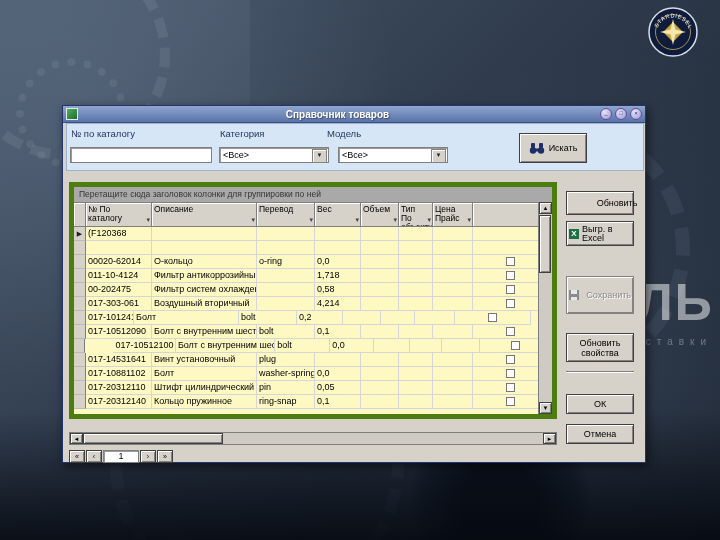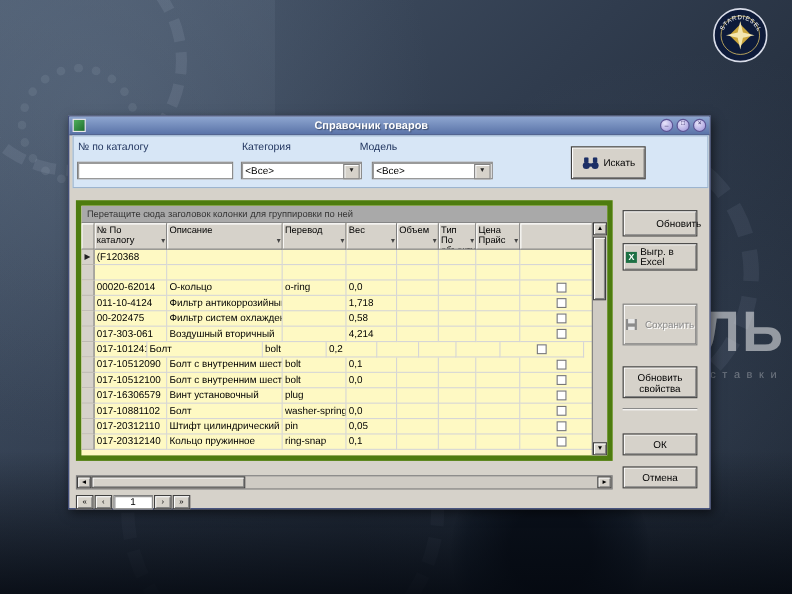--- a/index.html
+++ b/index.html
@@ -281,32 +281,32 @@
             <div class="cell" style="width: 105px;">Болт с внутренним шестигр.</div>
             <div class="cell" style="width: 58px;">bolt</div>
             <div class="cell num" style="width: 46px;">0,1</div>
             <div class="cell" style="width: 38px;"></div>
             <div class="cell" style="width: 34px;"></div>
             <div class="cell" style="width: 40px;"></div>
             <div class="cell check" style="width: 76px;"><span class="cb"></span></div>
           </div>
           <div class="grow">
             <div class="rsel"></div>
-            <div class="cell" style="width: 66px;">017-10512100</div>
+            <div class="cell" style="width: 66px; margin-left: 28px;">017-10512100</div>
             <div class="cell" style="width: 105px;">Болт с внутренним шестигр.</div>
             <div class="cell" style="width: 58px;">bolt</div>
             <div class="cell num" style="width: 46px;">0,0</div>
             <div class="cell" style="width: 38px;"></div>
             <div class="cell" style="width: 34px;"></div>
             <div class="cell" style="width: 40px;"></div>
             <div class="cell check" style="width: 76px;"><span class="cb"></span></div>
           </div>
           <div class="grow">
             <div class="rsel"></div>
-            <div class="cell" style="width: 66px;">017-16306579</div>
+            <div class="cell" style="width: 66px;">017-14531641</div>
             <div class="cell" style="width: 105px;">Винт установочный</div>
             <div class="cell" style="width: 58px;">plug</div>
             <div class="cell num" style="width: 46px;"></div>
             <div class="cell" style="width: 38px;"></div>
             <div class="cell" style="width: 34px;"></div>
             <div class="cell" style="width: 40px;"></div>
             <div class="cell check" style="width: 76px;"><span class="cb"></span></div>
           </div>
           <div class="grow">
             <div class="rsel"></div>

